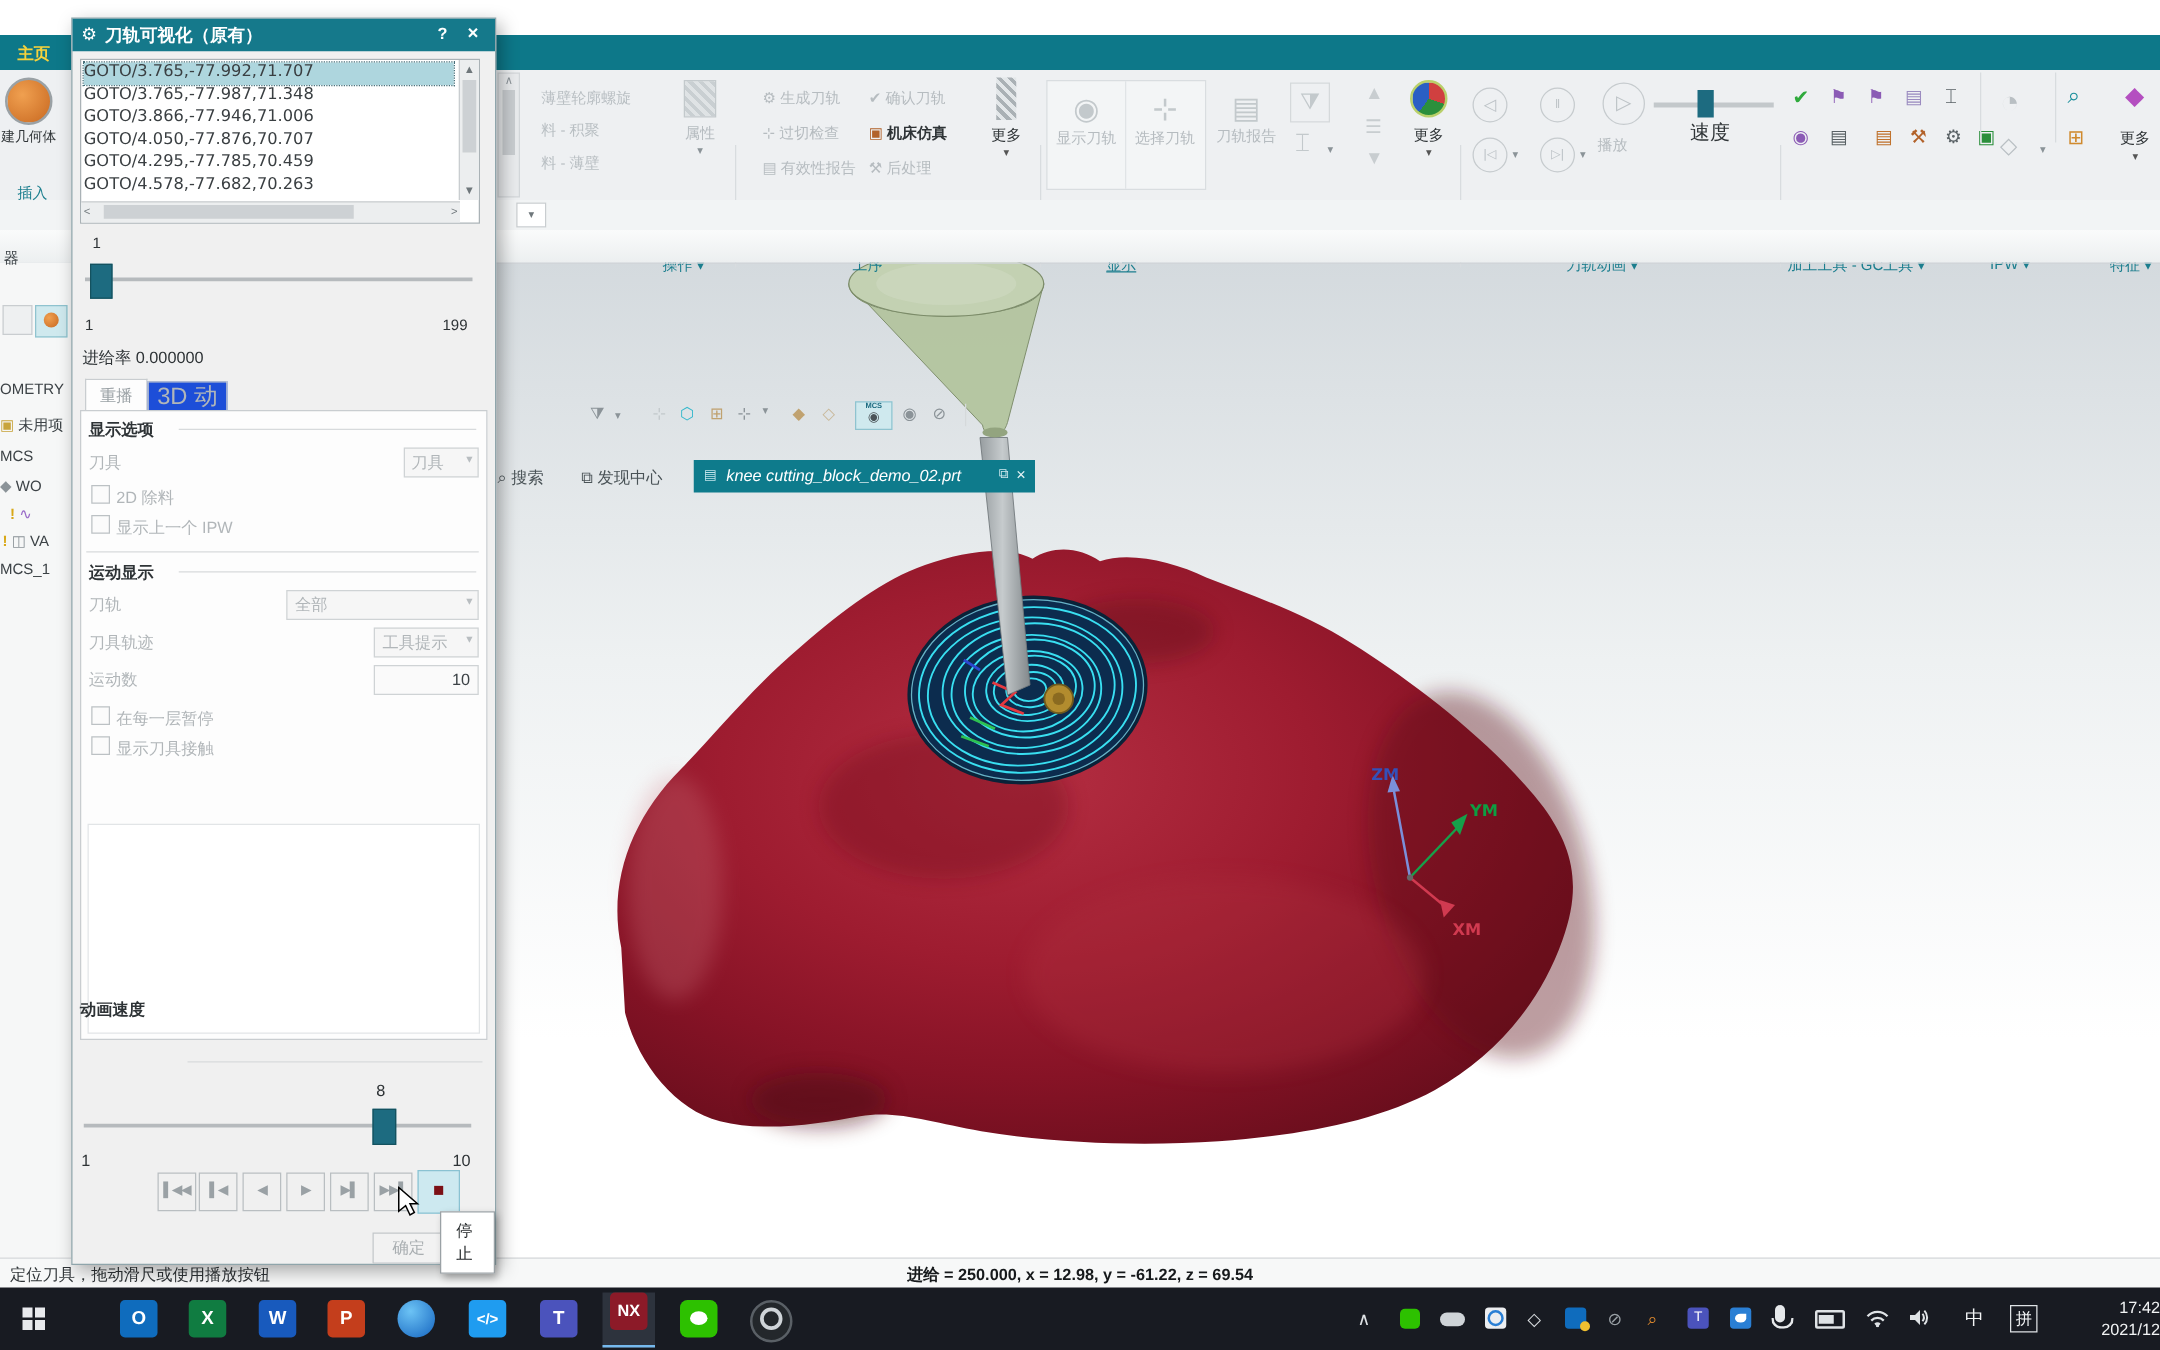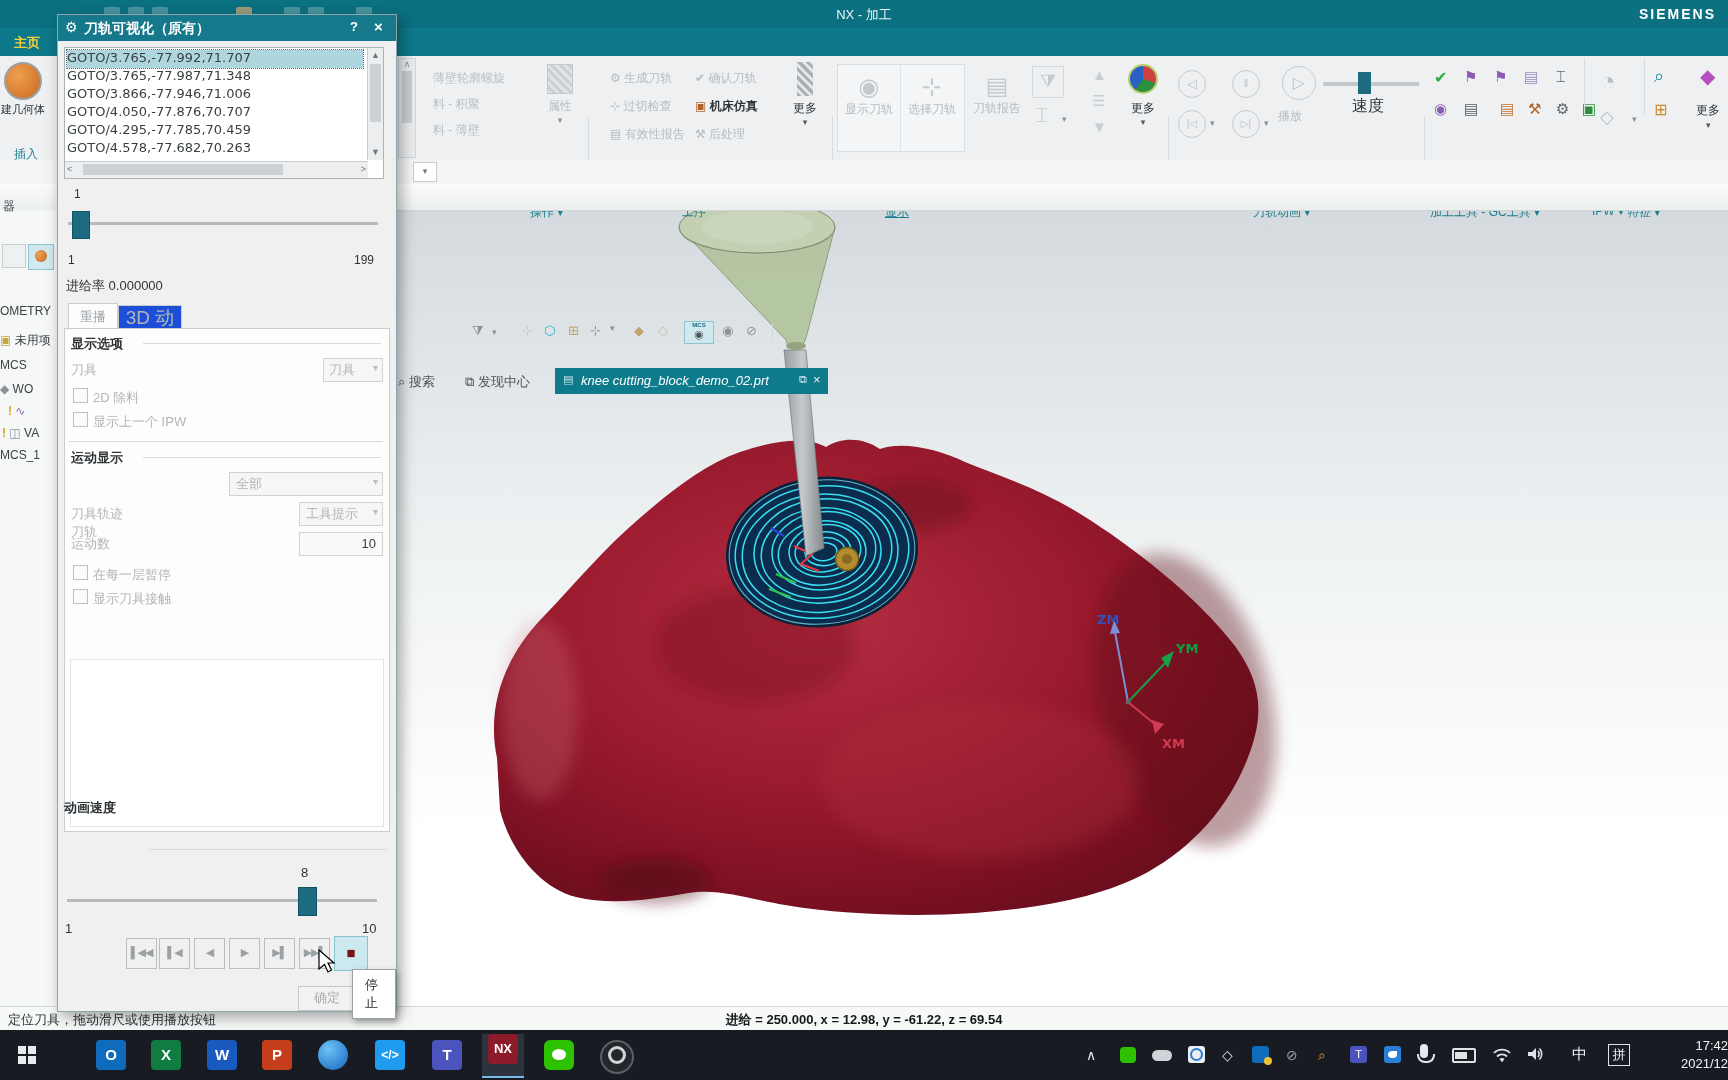--- a/index.html
+++ b/index.html
@@ -137,31 +137,20 @@
       <polygon points="1161,658 1174,651 1168,668" fill="#16a04a"></polygon>
       <line x1="1128" y1="702" x2="1157" y2="726" stroke="#d13a50" stroke-width="2"></line>
       <polygon points="1152,720 1164,724 1155,734" fill="#d13a50"></polygon>
       <circle cx="1128" cy="702" r="2.5" fill="#666"></circle>
       <text x="1097" y="624" fill="#3450b8">ZM</text>
       <text x="1176" y="653" fill="#0d9e42">YM</text>
       <text x="1162" y="748" fill="#d13a50">XM</text>
     </g>
   </svg>
 
-  <div class="abs titlebar" style="z-index:10;">
-    <div class="abs qat" style="left:104px;"></div>
-    <div class="abs qat" style="left:128px;"></div>
-    <div class="abs qat" style="left:152px;"></div>
-    <div class="abs qat" style="left:236px;background:rgba(255,180,120,.6);"></div>
-    <div class="abs qat" style="left:284px;"></div>
-    <div class="abs qat" style="left:308px;"></div>
-    <div class="abs qat" style="left:356px;"></div>
-    <div class="abs apptitle nowrap">NX - 加工</div>
-    <div class="abs brand">SIEMENS</div>
-  </div>
 
   <div class="abs menubar" style="z-index:10;">
     <div class="abs menuitem" style="left:428px;">染</div>
     <div class="abs menuitem" style="left:478px;">工具</div>
     <div class="abs menuitem" style="left:540px;">应用模块</div>
     <div class="abs menuitem" style="left:636px;">随形冷却</div>
     <input class="abs searchbox" style="left: 1455px; top: 31px;" value="wcs">
     <div class="abs" style="left:1560px;top:31px;width:33px;height:24px;background:#1e9bef;border-radius:3px;">
       <svg width="33" height="24">
           <circle cx="12" cy="13" r="5" fill="#fff"></circle>
@@ -265,21 +254,21 @@
     <div class="abs" style="left:1600px;top:50px;color:#b9bfc3;font-size:18px;">◇</div>
     <div class="abs" style="left:1632px;top:58px;color:#8b9398;font-size:9px;">▾</div>
     <div class="abs rlabel" style="left:1592px;"><span>IPW</span> <span>▾</span></div>
     <div class="abs rdiv" style="left:1644px;top:2px;height:56px;"></div>
 
     <div class="abs" style="left:1654px;top:10px;color:#1b8f9c;font-size:18px;">⌕</div>
     <div class="abs" style="left:1700px;top:8px;color:#b44fc0;font-size:20px;">◆</div>
     <div class="abs" style="left:1654px;top:44px;color:#d08a2e;font-size:16px;">⊞</div>
     <div class="abs ritem on" style="left:1696px;top:46px;"><span>更多</span></div>
     <div class="abs" style="left:1706px;top:64px;color:#555;font-size:9px;">▾</div>
-    <div class="abs rlabel" style="left:1627px;font-style:italic;"><span>特征</span> <span>▾</span></div>
+    <div class="abs rlabel" style="left:1688px;"><span>特征</span> <span>▾</span></div>
   </div>
 
   <div class="abs quickbar" style="z-index:10;">
     <div class="abs" style="left:413px;top:2px;width:22px;height:18px;border:1px solid #c9cdd0;background:#fff;text-align:center;font-size:9px;color:#6f777b;line-height:17px;">▾</div>
     <div class="abs qicon" style="left:472px;">⧩</div>
     <div class="abs qicon" style="left:492px;font-size:9px;top:167px;position:absolute;">▾</div>
     <div class="abs qicon" style="left:522px;color:#c3c9cc;">⊹</div>
     <div class="abs qicon" style="left:544px;color:#35b8cc;">⬡</div>
     <div class="abs qicon" style="left:568px;color:#c0a270;">⊞</div>
     <div class="abs qicon" style="left:590px;">⊹</div>
@@ -374,21 +363,21 @@
       <div class="abs drop" style="left:258px;top:29px;width:58px;height:22px;">
         <span style="margin-left:5px;line-height:21px;">刀具</span><span class="droparrow">▾</span>
       </div>
       <div class="abs" style="left:8px;top:59px;"><span class="cbox"></span></div>
       <div class="abs dlabel" style="left:28px;top:60px;">2D 除料</div>
       <div class="abs" style="left:8px;top:83px;"><span class="cbox"></span></div>
       <div class="abs dlabel" style="left:28px;top:84px;">显示上一个 IPW</div>
       <div class="abs secline" style="left:4px;top:112px;width:314px;"></div>
       <div class="abs sechdr" style="left:6px;top:120px;">运动显示</div>
       <div class="abs secline" style="left:78px;top:128px;width:238px;"></div>
-      <div class="abs dlabel" style="left:6px;top:146px;margin-top:48px;">刀轨</div>
+      <div class="abs dlabel" style="left:6px;top:146px;">刀轨</div>
       <div class="abs drop" style="left:164px;top:143px;width:152px;height:22px;">
         <span style="margin-left:6px;line-height:21px;">全部</span><span class="droparrow">▾</span>
       </div>
       <div class="abs dlabel" style="left:6px;top:176px;">刀具轨迹</div>
       <div class="abs drop" style="left:234px;top:173px;width:82px;height:22px;">
         <span style="margin-left:6px;line-height:21px;">工具提示</span><span class="droparrow">▾</span>
       </div>
       <div class="abs dlabel" style="left:6px;top:206px;">运动数</div>
       <div class="abs" style="left:234px;top:203px;width:82px;height:22px;background:#fafafa;border:1px solid #cfd3d5;font-size:13px;color:#3c4246;text-align:right;line-height:21px;"><span style="margin-right:6px;">10</span></div>
       <div class="abs" style="left:8px;top:236px;"><span class="cbox"></span></div>

